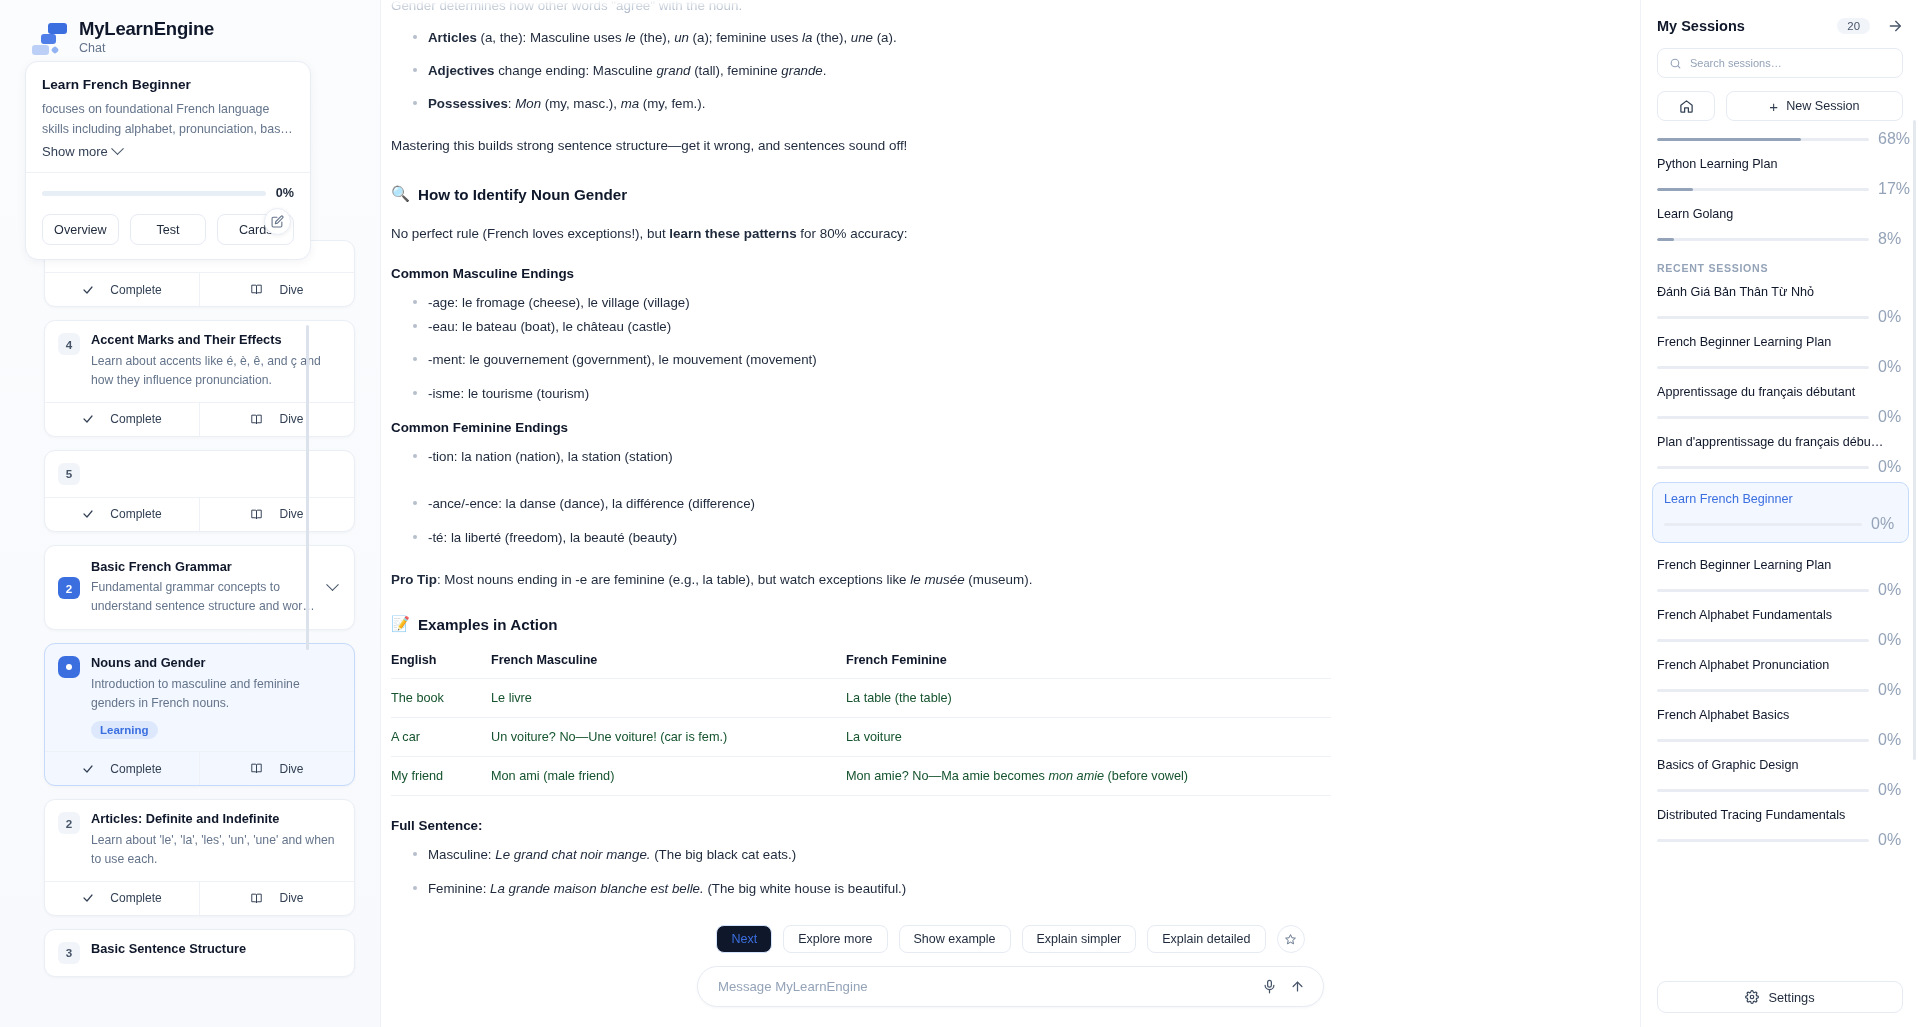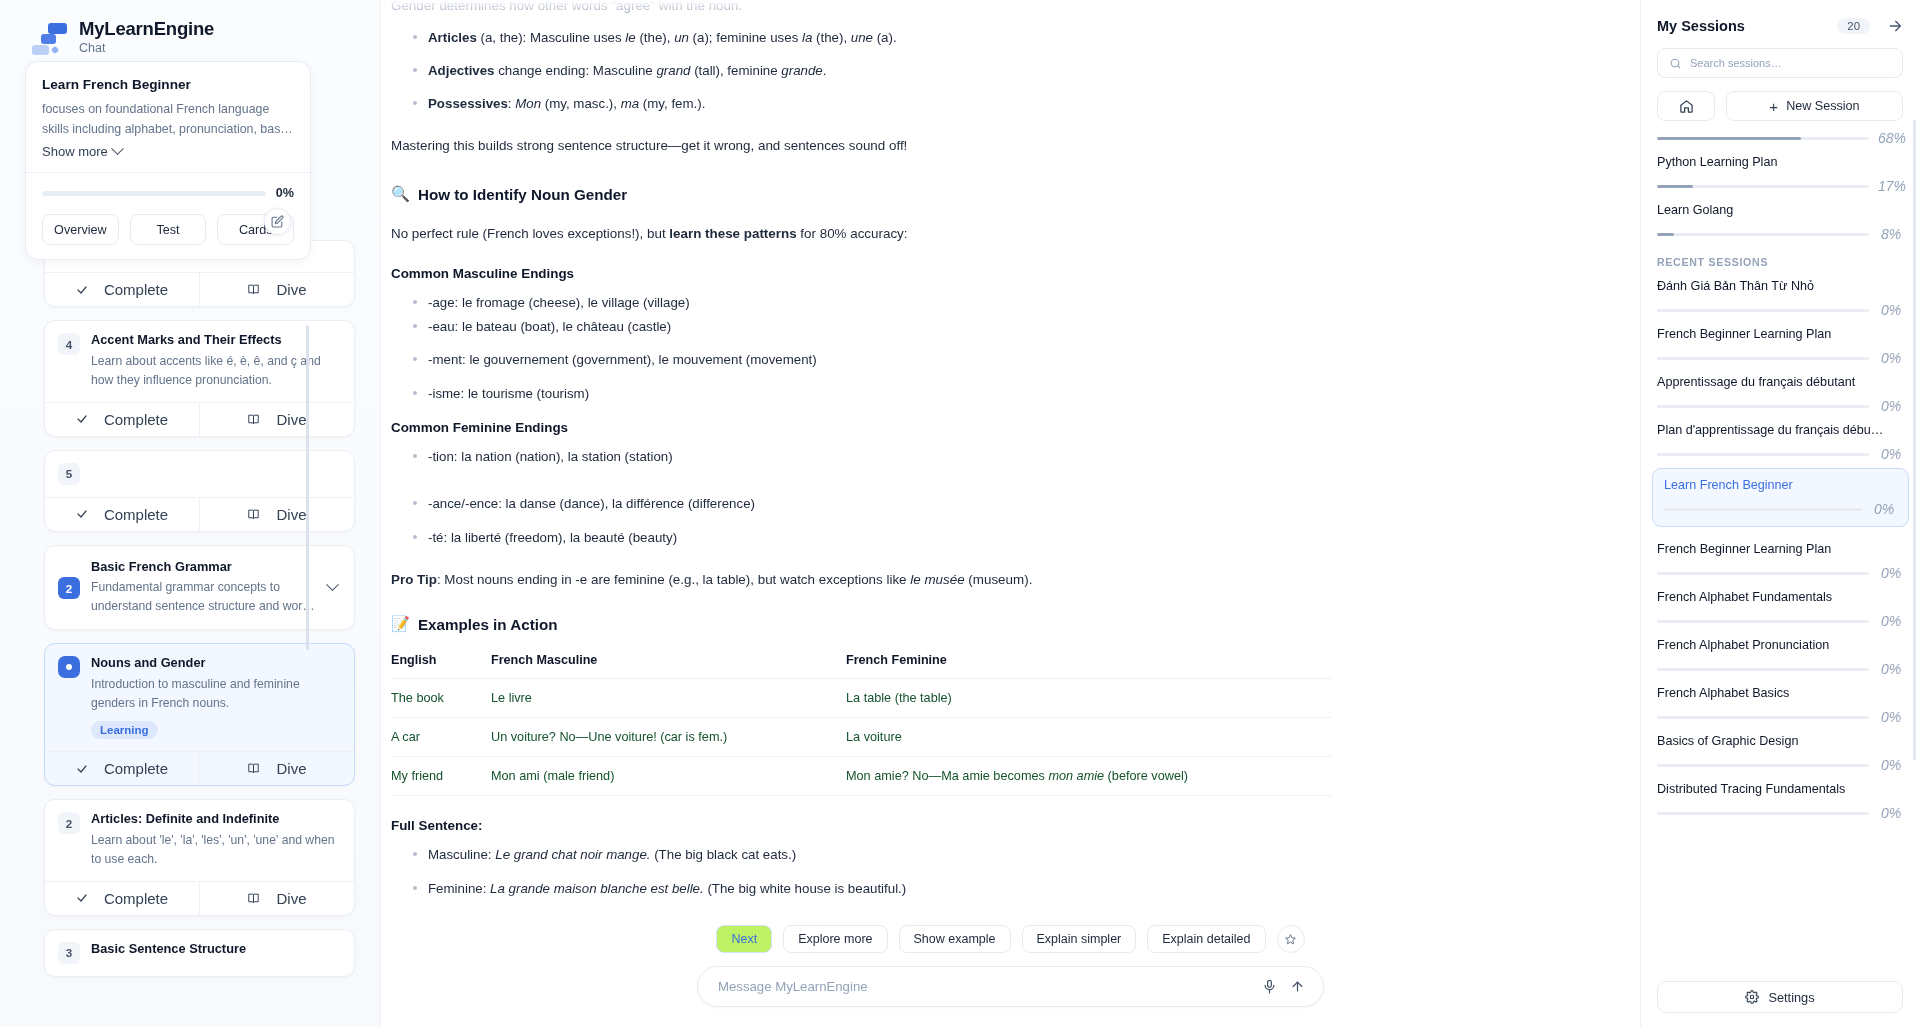--- a/index.html
+++ b/index.html
@@ -65,21 +65,21 @@
   .lc-num.blue { background:#3b6fe0; color:#fff; }
   .lc-dot { width:22px; height:22px; flex:0 0 22px; border-radius:7px; background:#3b6fe0; display:flex; align-items:center; justify-content:center; margin-top:1px;}
   .lc-dot i { width:6px; height:6px; border-radius:50%; background:#fff; display:block; }
   .lc-text { flex:1; min-width:0; }
   .lc-title { font-size:12.8px; font-weight:700; color:#0f172a; line-height:1.3; }
   .lc-desc { font-size:12.2px; color:#64748b; line-height:1.56; margin-top:3px; }
   .lc-badge { display:inline-block; margin-top:8px; background:#dde8fd; color:#3b6fe0; font-size:11.5px;
     font-weight:600; border-radius:9px; padding:3px 9px; }
   .lc-actions { display:flex; border-top:1px solid #eef2f7; }
   .lc-act { flex:1; height:33px; display:flex; align-items:center; justify-content:center; gap:16px;
-    font-size:15px; color:#334155; cursor:pointer; }
+    font-size:12px; color:#334155; cursor:pointer; }
   .lc-act + .lc-act { border-left:1px solid #eef2f7; }
   .lc-partial { padding-top:0; }
   .lc-partial .lc-desc { margin-top:0; }
 
   .scroll-thumb { position:absolute; left:306px; top:325px; width:3px; height:325px; background:#dbe2ec; border-radius:3px; }
 
   
   .main {
     flex:1; position:relative; height:1027px; overflow:hidden; background:#fff;
     border-left:1px solid #eef1f6;
@@ -102,21 +102,21 @@
   .col-a { width:100px; } .col-b { width:355px; } .col-c { width:auto; }
 
   .fade-top { position:absolute; left:0; top:0; width:100%; height:14px;
     background:linear-gradient(180deg,#fff 0%,rgba(255,255,255,0) 100%); z-index:6; pointer-events:none;}
 
   
   .composer-wrap { position:absolute; left:0; bottom:0; width:100%; background:#fff; padding-bottom:20px; z-index:12;}
   .quick-row { display:flex; align-items:center; justify-content:center; gap:11px; padding: 16px 0 13px 0; }
   .qbtn { height:28px; border:1px solid #e6ebf3; border-radius:8px; background:#fff; padding:0 14px;
     font-size:12.5px; color:#1e293b; display:flex; align-items:center; cursor:pointer; }
-  .qbtn.primary { background:#bef264; border-color:#d3e2fd; color:#3b6fe0; }
+  .qbtn.primary { background:#0f172a; border-color:#d3e2fd; color:#3b6fe0; }
   .qstar { width:28px; height:28px; border:1px solid #e6ebf3; border-radius:50%; background:#fff;
     display:flex; align-items:center; justify-content:center; cursor:pointer; }
   .input-bar { width:627px; height:41px; margin:0 auto; border:1px solid #e6ebf3; border-radius:22px;
     background:#fff; display:flex; align-items:center; padding:0 14px 0 20px; box-shadow:0 1px 3px rgba(15,23,42,0.04); }
   .input-bar input { flex:1; border:none; outline:none; font-size:13.2px; color:#1e293b;
     font-family:"Liberation Sans",sans-serif; background:transparent; }
   .input-bar input::placeholder { color:#94a3b8; }
   .mic-btn, .send-btn { width:24px; height:24px; display:flex; align-items:center; justify-content:center; cursor:pointer; margin-left:4px;}
 
   
@@ -137,21 +137,21 @@
   .rs-new { flex:1; height:30px; border:1px solid #e6ebf3; border-radius:8px; background:#fff;
     display:flex; align-items:center; justify-content:center; gap:8px; font-size:12.6px; color:#1e293b; cursor:pointer;}
   .plus { font-size:15px; color:#334155; line-height:1; }
 
   .rs-list { position:absolute; left:0; top:112px; width:279px; bottom:58px; overflow:hidden; padding:0 16px; }
   .sess { padding:9px 0 0 0; cursor:pointer; }
   .sess-name { font-size:12.6px; color:#0f172a; white-space:nowrap; overflow:hidden; text-overflow:ellipsis; }
   .sess-bar { display:flex; align-items:center; gap:9px; margin-top:9px; }
   .sb-track { flex:1; height:3px; background:#e9edf3; border-radius:3px; overflow:hidden; }
   .sb-fill { height:100%; background:#94a3b8; border-radius:3px; }
-  .sb-pct { font-size:14px; color:#94a3b8; width:26px; text-align:center;font-style:italic; }
+  .sb-pct { font-size:16px; color:#94a3b8; width:26px; text-align:left; }
   .sess.selected { background:#f3f7ff; border:1px solid #c6dafc; border-radius:9px; padding:9px 11px 9px 11px; margin:6px -5px; }
   .sess.selected .sess-name { color:#3b6fe0; }
   .rs-section { font-size:10.6px; font-weight:700; color:#94a3b8; letter-spacing:0.7px; padding:14px 0 2px 0; }
   .rs-scrollbar { position:absolute; right:3px; top:120px; width:3px; height:640px; background:#e4e9f0; border-radius:3px; }
   .rs-settings { position:absolute; left:16px; right:16px; bottom:14px; height:32px; border:1px solid #e6ebf3;
     border-radius:9px; background:#fff; display:flex; align-items:center; justify-content:center; gap:9px;
     font-size:12.8px; color:#1e293b; cursor:pointer; }
 </style>
 </head>
 <body>

